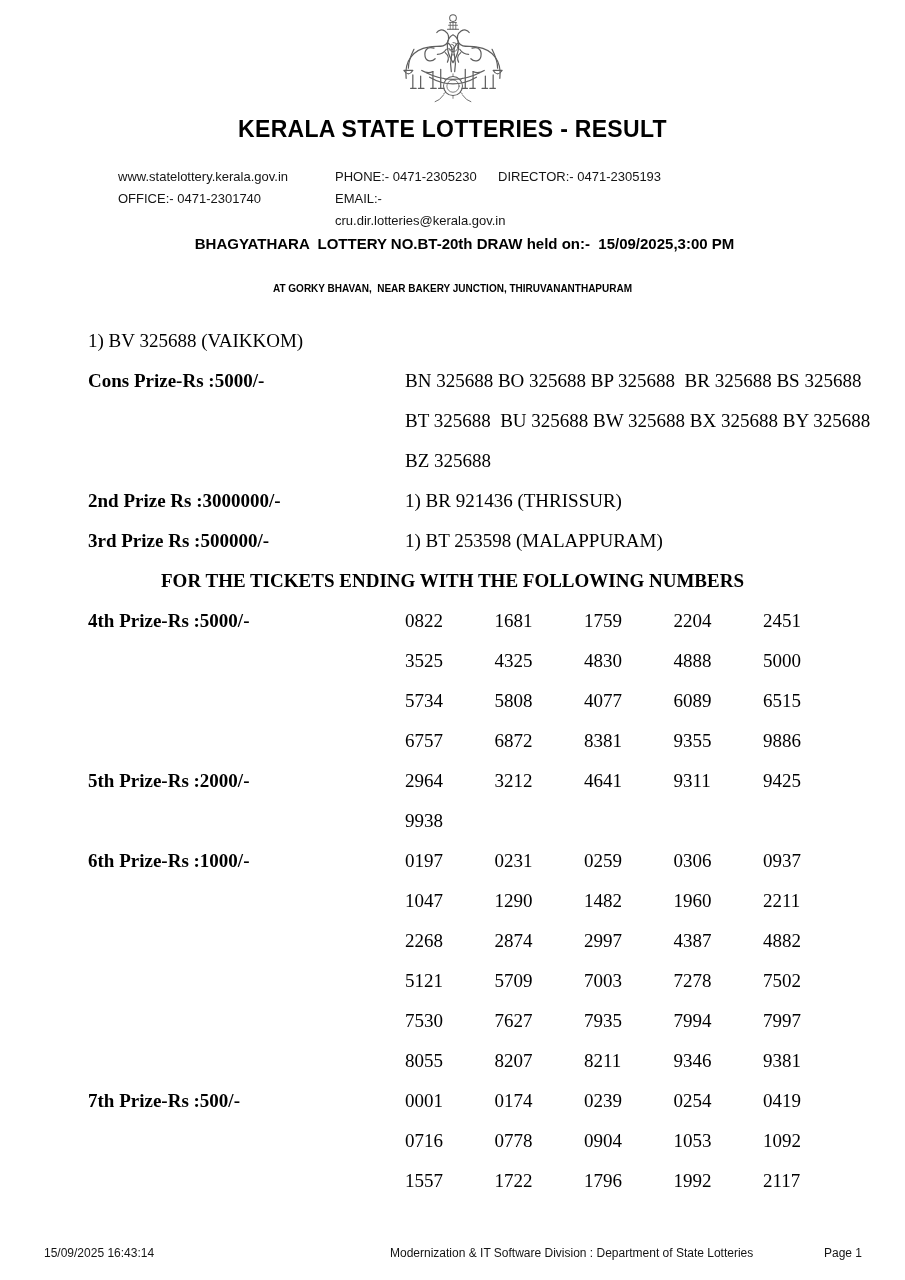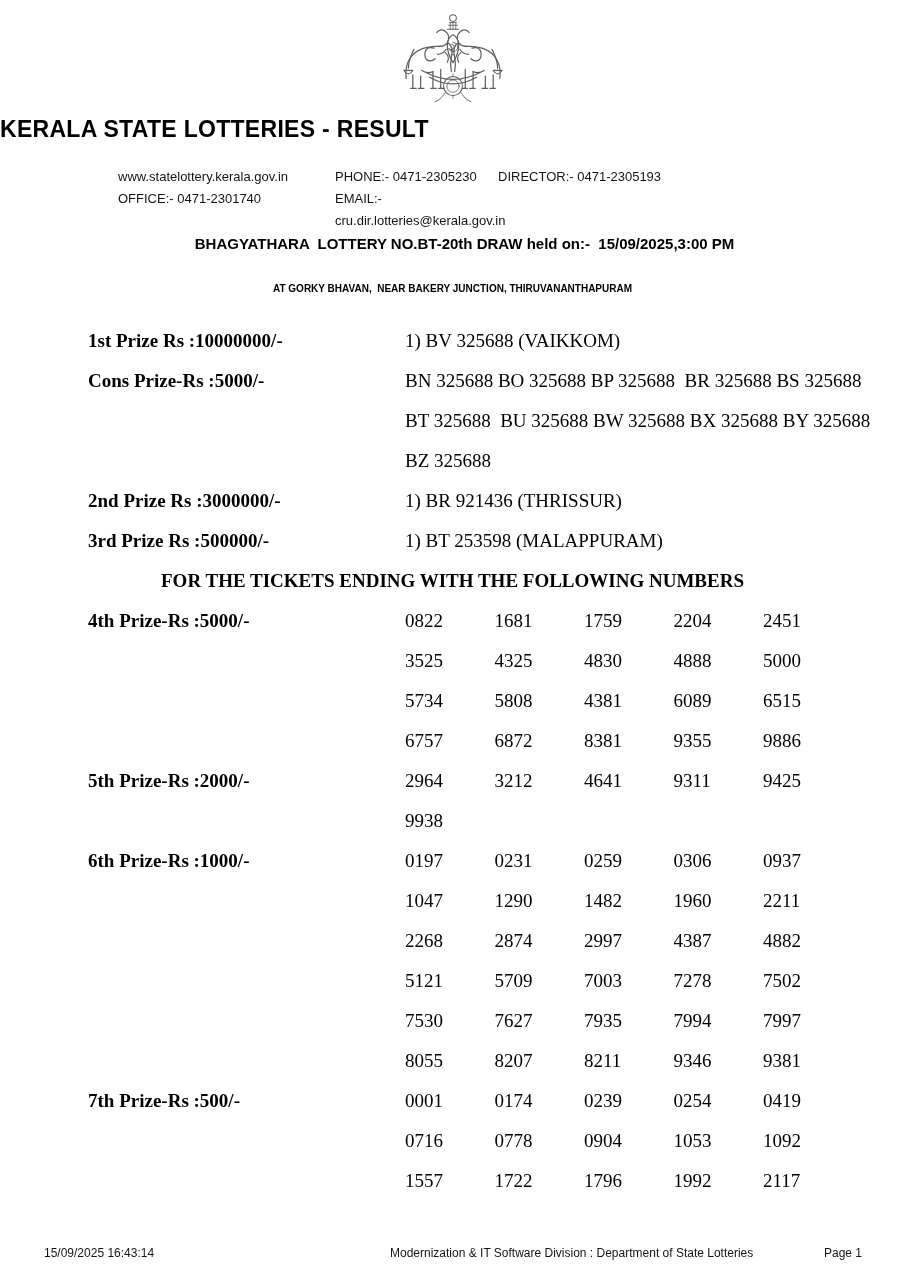--- a/index.html
+++ b/index.html
@@ -4,21 +4,21 @@
 <style>
   html,body{margin:0;padding:0;background:#e8e8e8;}
   .sheet{
     width:905px;height:1280px;background:#ffffff;position:relative;
     margin:0 auto;overflow:hidden;color:#000;
     font-family:"Liberation Sans",sans-serif;
   }
   
   .emblem{display:block;margin:8px auto 0 auto;width:112px;height:106px;}
   .title{
-    text-align:left;font-size:23px;font-weight:bold;letter-spacing:.3px;
+    text-align:center;font-size:23px;font-weight:bold;letter-spacing:.3px;
     margin:2px 0 0 0;line-height:26px;
   }
   .contact{
     margin:24px 0 0 118px;
     display:grid;grid-template-columns:217px 163px auto;
     font-size:13px;line-height:22px;color:#141414;
   }
   .draw-line{
     font-weight:bold;font-size:15px;text-align:center;margin-top:2px;
     line-height:20px;white-space:pre-wrap;margin-left:24px;
@@ -106,21 +106,20 @@
     <span>OFFICE:- 0471-2301740</span>
     <span>EMAIL:- cru.dir.lotteries@kerala.gov.in</span>
   </div>
 
   <div class="draw-line">BHAGYATHARA  LOTTERY NO.BT-20th DRAW held on:-  15/09/2025,3:00 PM</div>
   <div class="venue">AT GORKY BHAVAN,  NEAR BAKERY JUNCTION, THIRUVANANTHAPURAM</div>
 
   <div class="results">
     <div>
         <div class="prize-row">
-          <div class="prize-label">1st Prize Rs :10000000/-</div>
           <div class="prize-content">
             <div class="prize-line">1) BV 325688 (VAIKKOM)</div>
           </div>
         </div>
         <div class="prize-row">
           <div class="prize-label">Cons Prize-Rs :5000/-</div>
           <div class="prize-content">
             <div class="prize-line">BN 325688 BO 325688 BP 325688  BR 325688 BS 325688</div>
             <div class="prize-line">BT 325688  BU 325688 BW 325688 BX 325688 BY 325688</div>
             <div class="prize-line">BZ 325688</div>
@@ -149,21 +148,21 @@
             <div class="num-cell">1759</div>
             <div class="num-cell">2204</div>
             <div class="num-cell">2451</div>
             <div class="num-cell">3525</div>
             <div class="num-cell">4325</div>
             <div class="num-cell">4830</div>
             <div class="num-cell">4888</div>
             <div class="num-cell">5000</div>
             <div class="num-cell">5734</div>
             <div class="num-cell">5808</div>
-            <div class="num-cell">4381</div>
+            <div class="num-cell">4077</div>
             <div class="num-cell">6089</div>
             <div class="num-cell">6515</div>
             <div class="num-cell">6757</div>
             <div class="num-cell">6872</div>
             <div class="num-cell">8381</div>
             <div class="num-cell">9355</div>
             <div class="num-cell">9886</div>
           </div>
         </div>
         <div class="prize-row">

